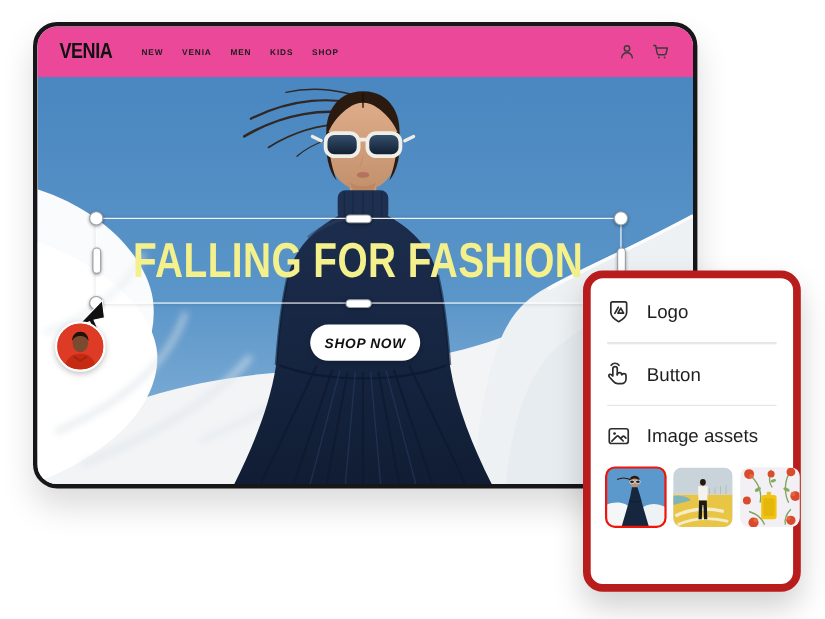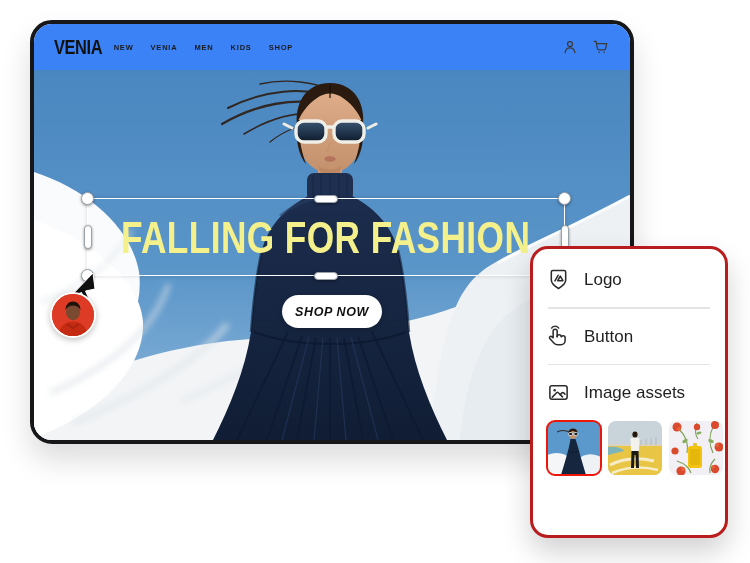--- a/index.html
+++ b/index.html
@@ -6,28 +6,28 @@
   html,body { width:750px; height:563px; background:#ffffff; font-family:"Liberation Sans", sans-serif; }
   .canvas { position:relative; width:750px; height:563px; background:#fff; overflow:hidden; }
 
   
   .editor-window {
     position:absolute; left:30px; top:20px; width:604px; height:424px;
     background:#fff; border:4px solid #17171a; border-radius:22px;
     overflow:hidden; box-shadow:0 16px 30px rgba(0,0,0,.14);
   }
   .site-nav {
-    position:relative; height:46px; background:#3b82f6;
+    position:relative; height:46px; background:#ec4899;
     display:flex; align-items:center; padding:0 20px; gap:0; z-index:6;
   }
   .brand {
     font-size:20px; font-weight:900; color:#111; letter-spacing:-.5px;
     transform:scaleX(.82); transform-origin:left center; white-space:nowrap;
   }
-  .nav-links { display:flex; gap:17px; margin-left:1px; }
+  .nav-links { display:flex; gap:17px; margin-left:16px; }
   .nav-link { font-size:7.5px; font-weight:700; letter-spacing:.8px; color:#1b1b1b; cursor:pointer; }
   .nav-icons { margin-left:auto; display:flex; gap:13px; align-items:center; }
   .nav-icons svg { display:block; cursor:pointer; }
 
   
   .hero { position:relative; width:596px; height:370px; overflow:hidden; }
   .hero-art { position:absolute; left:0; top:0; width:596px; height:370px; }
 
   .selection-box {
     position:absolute; left:53px; top:128px; width:478px; height:78px;
@@ -65,21 +65,21 @@
   .cursor-arrow { position:absolute; left:18px; top:2px; }
   .collab-avatar {
     position:absolute; left:0px; top:22px; width:46px; height:46px; border-radius:50%;
     overflow:hidden; border:2px solid #ffffff; box-shadow:0 2px 6px rgba(0,0,0,.25);
     background:#DD3B26;
   }
 
   
   .layers-panel {
     position:absolute; left:530px; top:246px; width:198px; height:292px;
-    background:#fff; border:3px solid #b91c1c; border-radius:18px;
+    background:#fff; border:7px solid #b91c1c; border-radius:18px;
     box-shadow:0 14px 28px rgba(0,0,0,.18);
     padding:3px 14px 12px; z-index:10;
   }
   .panel-row { display:flex; align-items:center; gap:14px; height:55px; cursor:pointer; }
   .panel-row svg { flex:0 0 auto; display:block; }
   .panel-label { font-size:17px; color:#1f1f1f; }
   .panel-divider { height:1px; background:#e4e4e4; margin:0 1px; }
   .thumb-row { display:flex; gap:7px; margin-top:1px; }
   .asset-thumb {
     width:54px; height:54px; border-radius:8px; overflow:hidden; cursor:pointer;

